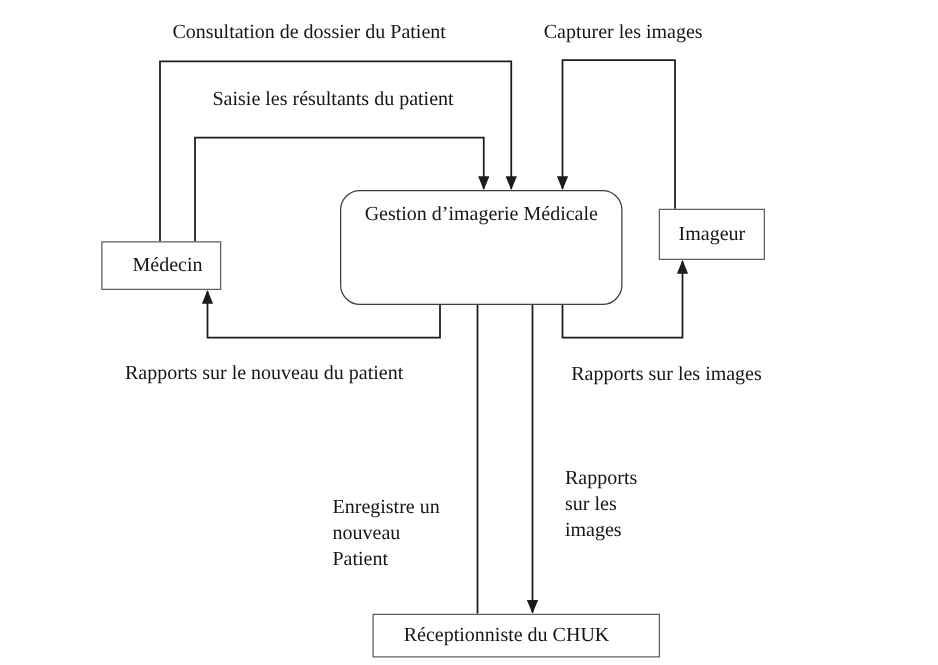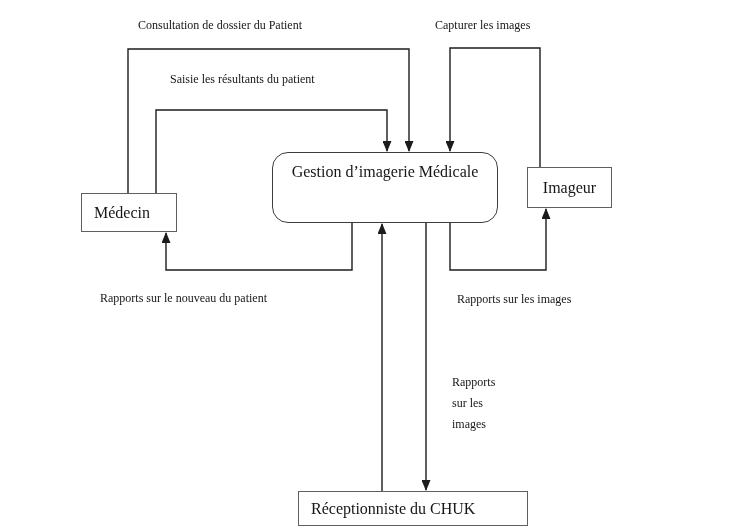--- a/index.html
+++ b/index.html
@@ -21,24 +21,24 @@
     position:absolute;box-sizing:border-box;background:#ffffff;
     font-size:16px;line-height:20px;
     display:flex;align-items:center;
   }
   .node.rect{border:1px solid #5f5f5f;}
   .node.process{
     border:1.5px solid #3d3d3d;border-radius:16px;
     align-items:flex-start;justify-content:center;
     padding-top:9px;
   }
-  .node.pad-left{padding-left:12px;}
+  .node.pad-left{padding-left:24px;}
   .node.centered{justify-content:center;text-align:right;}
   .flow-label{
-    position:absolute;font-size:12px;line-height:21px;
+    position:absolute;font-size:16px;line-height:21px;
     white-space:pre-line;
   }
 </style>
 </head>
 <body>
 
 <div class="canvas">
 
   <svg class="connectors" viewBox="0 0 750 532" xmlns="http://www.w3.org/2000/svg">
     <defs>
@@ -53,21 +53,21 @@
       <polyline points="352,223 352,270 166,270 166,233" marker-end="url(#arrowhead)"></polyline>
       <polyline points="450,223 450,270 546,270 546,209" marker-end="url(#arrowhead)"></polyline>
       <polyline points="382,491 382,224" marker-end="url(#arrowhead)"></polyline>
       <polyline points="426,223 426,490" marker-end="url(#arrowhead)"></polyline>
     </svg>
 
   <div class="node rect pad-left" style="left:81px;top:193px;width:96px;height:39px;">
     <span>Médecin</span>
   </div>
 
-  <div class="node process" style="left:272px;top:152px;width:226px;height:71px;justify-content:center;">
+  <div class="node process" style="left:272px;top:152px;width:226px;height:92px;justify-content:center;">
     <span>Gestion d’imagerie Médicale</span>
   </div>
 
   <div class="node rect centered" style="left:527px;top:167px;width:85px;height:41px;">
     <span>Imageur</span>
   </div>
 
   <div class="node rect pad-left" style="left:298px;top:491px;width:230px;height:35px;">
     <span>Réceptionniste du CHUK</span>
   </div>
@@ -75,18 +75,21 @@
   <div class="flow-label" style="left:138px;top:15px;">Consultation de dossier du Patient</div>
 
   <div class="flow-label" style="left:170px;top:69px;">Saisie les résultants du patient</div>
 
   <div class="flow-label" style="left:435px;top:15px;">Capturer les images</div>
 
   <div class="flow-label" style="left:100px;top:288px;">Rapports sur le nouveau du patient</div>
 
   <div class="flow-label" style="left:457px;top:289px;">Rapports sur les images</div>
 
+  <div class="flow-label" style="left:266px;top:395px;">Enregistre un
+nouveau
+Patient</div>
 
   <div class="flow-label" style="left:452px;top:372px;">Rapports
 sur les
 images</div>
 
 </div>
 
 </body></html>

